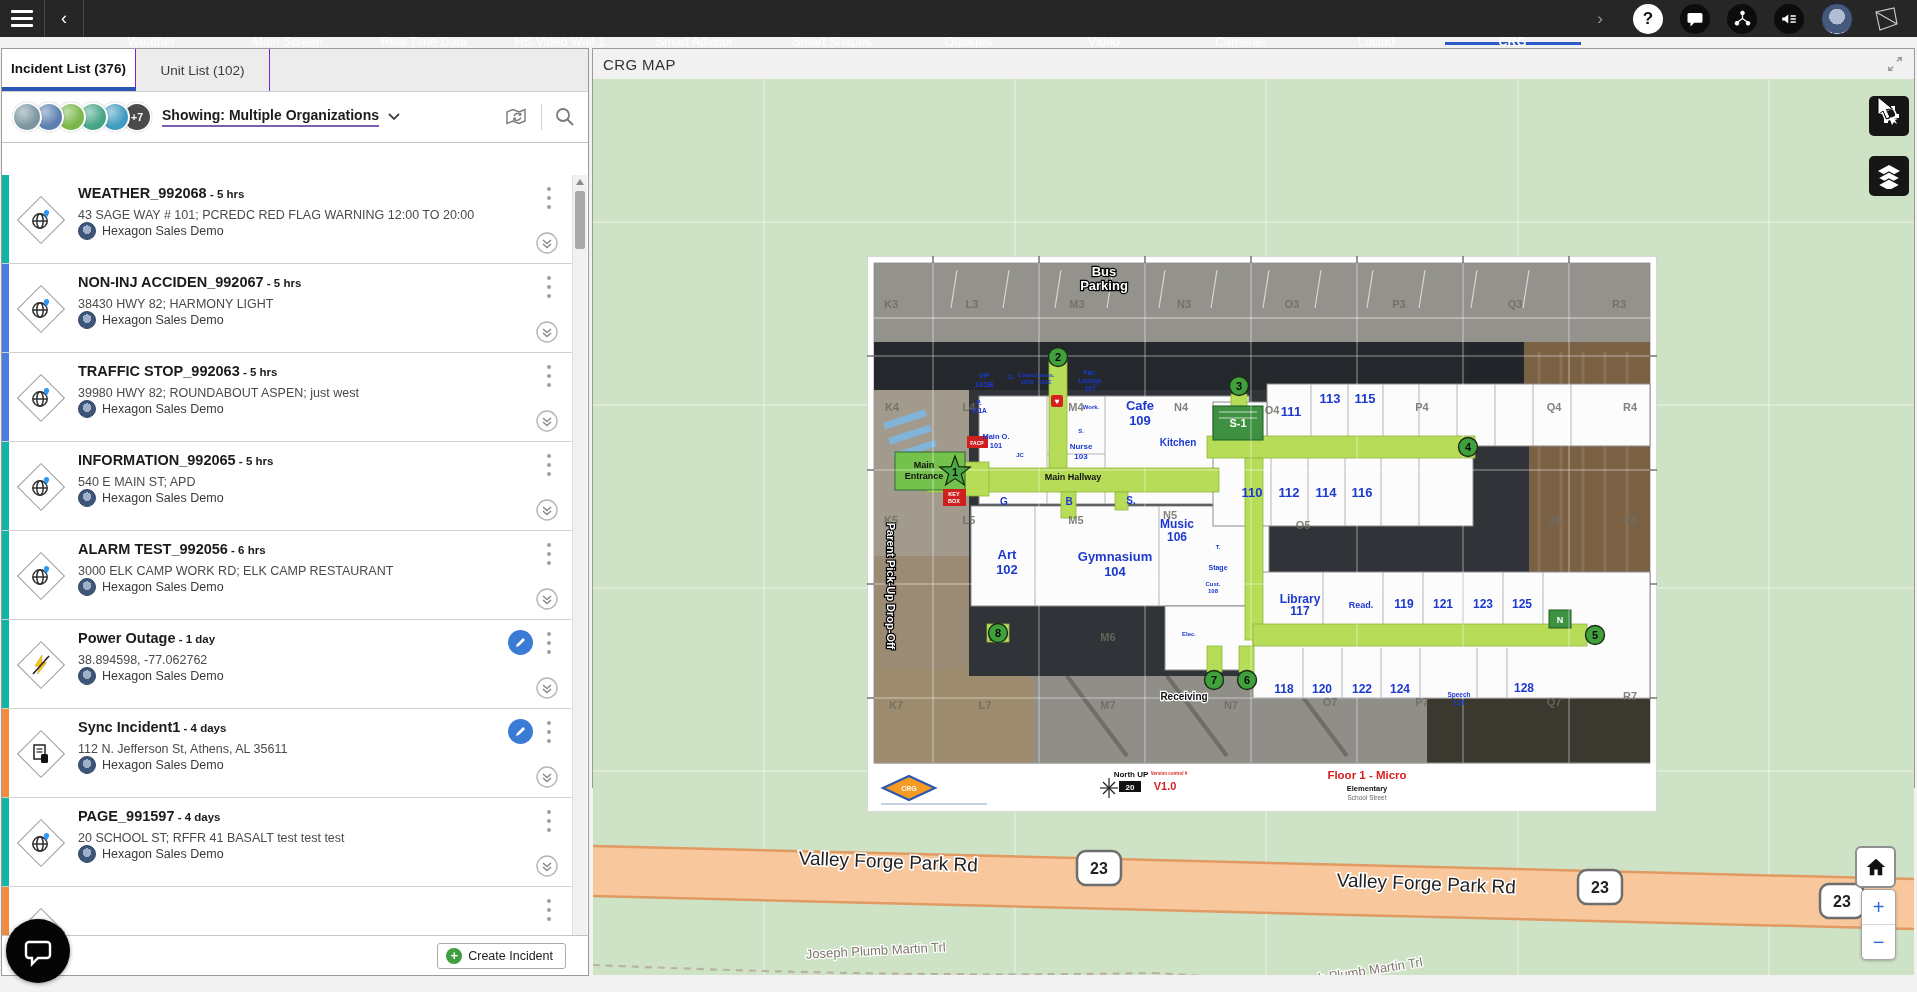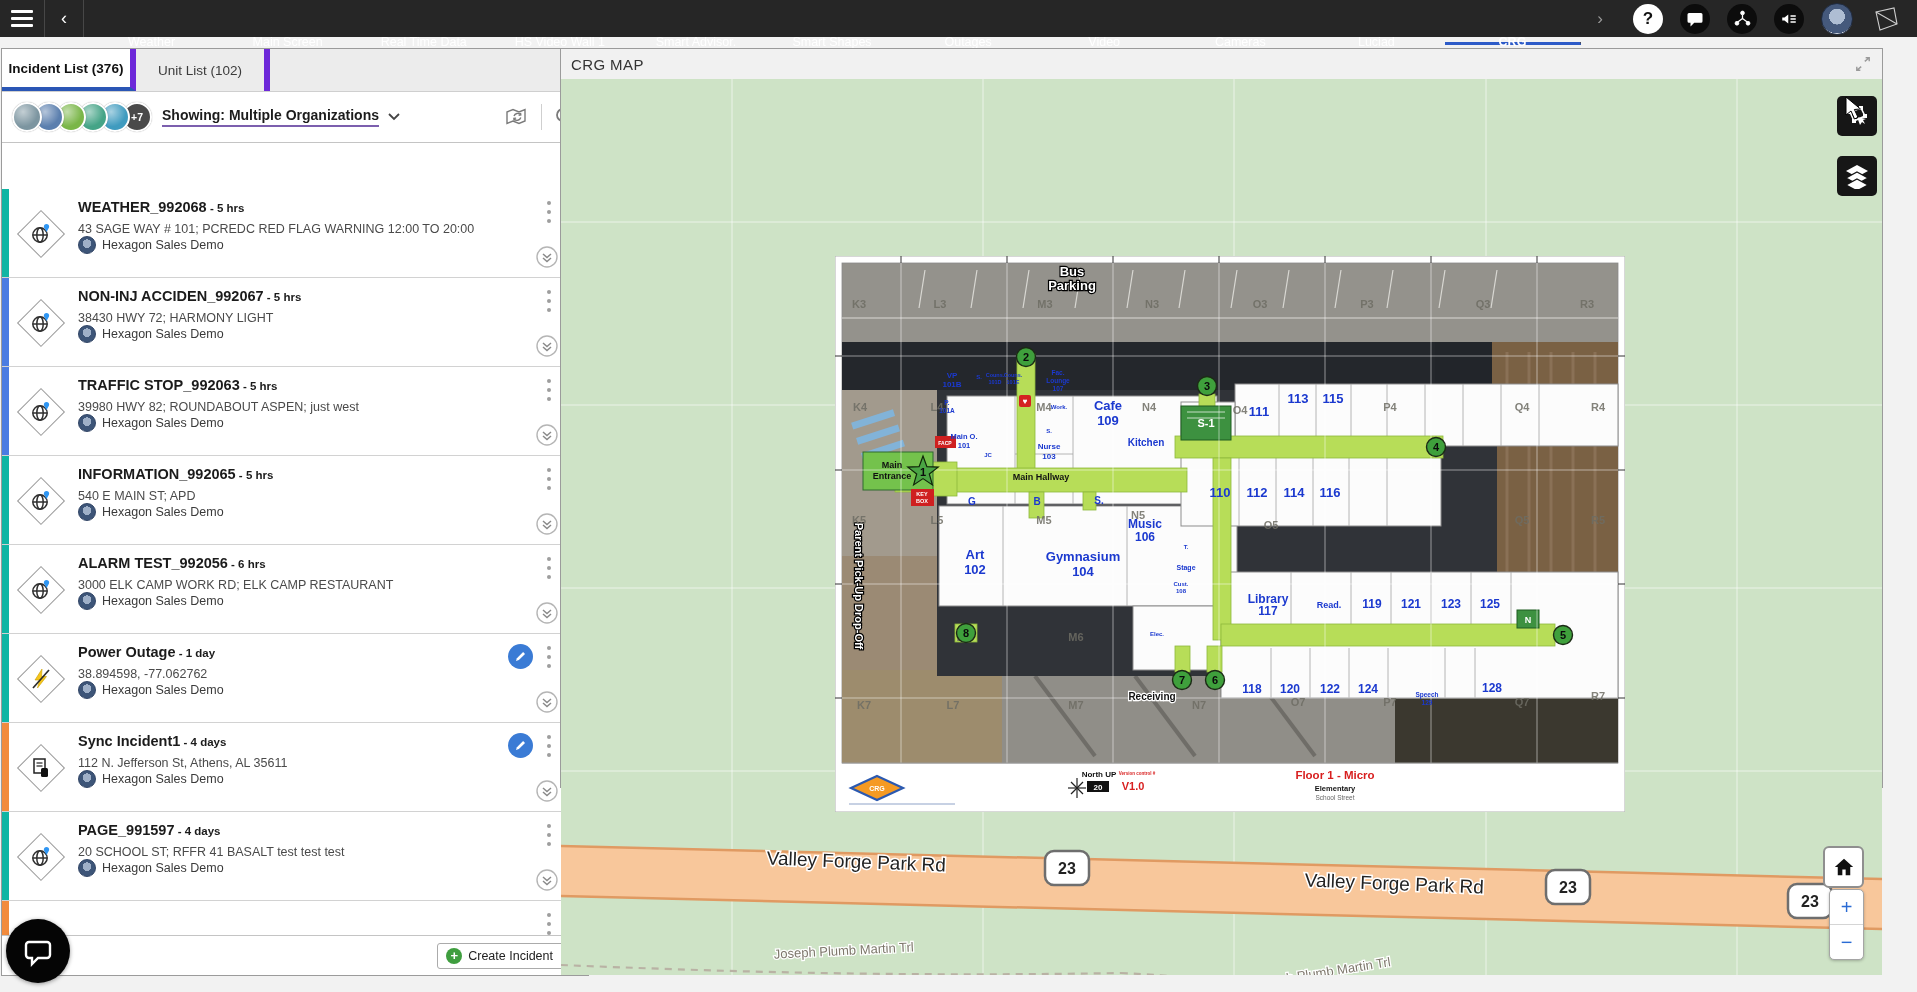--- a/index.html
+++ b/index.html
@@ -13,39 +13,39 @@
   .nav-tab{flex:1;display:flex;align-items:center;justify-content:center;color:#fff;font-size:12.5px;border-right:1px solid #474747;white-space:nowrap;cursor:pointer;margin-top:42px;}
   .nav-tab.active{background:#000;border-bottom:3px solid #2d5bc8;font-weight:bold;}
   .nav-next{width:38px;display:flex;align-items:center;justify-content:center;color:#9a9a9a;font-size:17px;}
   .nav-icons{display:flex;align-items:center;gap:17px;padding-left:14px;}
   .nav-circle{width:30px;height:30px;border-radius:50%;background:#0c0c0c;display:flex;align-items:center;justify-content:center;cursor:pointer;}
   .nav-circle.light{background:#fff;color:#111;font-weight:bold;font-size:17px;}
   .nav-seal{width:30px;height:30px;border-radius:50%;background:radial-gradient(circle at 50% 42%,#aebdd3 0 34%,#45597c 35% 72%,#d9dee8 73% 100%);border:1px solid #202c42;cursor:pointer;}
   
   .panel{position:absolute;background:#fff;border:1px solid #9b9b9b;box-sizing:border-box;}
   .left-panel{left:1px;top:48px;width:588px;height:928px;}
-  .map-panel{left:560px;top:48px;width:1323px;height:740px;}
+  .map-panel{left:592px;top:48px;width:1323px;height:740px;}
   .panel-header{height:30px;background:#f1f1f1;border-bottom:1px solid #d8d8d8;display:flex;align-items:center;justify-content:space-between;padding:0 10px;}
   .panel-title{font-size:15px;color:#333;letter-spacing:.4px;}
   
   .tabs-row{height:42px;background:#ececec;display:flex;border-bottom:1px solid #cfcfcf;}
-  .ts-tab{width:134px;display:flex;align-items:center;justify-content:center;font-size:13.5px;color:#3b3b3b;cursor:pointer;border-right:6px solid #6d28d9;box-sizing:border-box;}
+  .ts-tab{width:134px;display:flex;align-items:center;justify-content:center;font-size:13.5px;color:#3b3b3b;cursor:pointer;border-right:1px solid #6d28d9;box-sizing:border-box;}
   .ts-tab.active{background:#fff;border-bottom:4px solid #2a56b5;color:#111;font-weight:bold;}
   
   .filter-row{height:50px;display:flex;align-items:center;border-bottom:1px solid #c4c4c4;padding:0 10px;position:relative;}
   .avatars{display:flex;align-items:center;margin-right:10px;}
   .avatar{width:26px;height:26px;border-radius:50%;border:2px solid #fff;margin-left:-8px;position:relative;box-shadow:0 0 1px rgba(0,0,0,.4);}
   .avatar:first-child{margin-left:0;}
   .avatar.badge{background:#4a4a4a;color:#fff;font-size:10.5px;font-weight:bold;display:flex;align-items:center;justify-content:center;}
   .showing{font-size:14px;font-weight:bold;color:#1c1c1c;border-bottom:2px solid #7c5fae;padding-bottom:2px;cursor:pointer;}
   .chev-down{margin-left:8px;color:#444;font-size:12px;}
   .filter-icons{position:absolute;right:12px;top:0;height:100%;display:flex;align-items:center;gap:12px;}
   .v-div{width:1px;height:26px;background:#cfcfcf;}
   
-  .inc-list{position:absolute;left:0;top:140px;width:573px;height:762px;overflow:hidden;}
+  .inc-list{position:absolute;left:0;top:126px;width:573px;height:762px;overflow:hidden;}
   .inc-row{position:relative;height:89px;border-bottom:1px solid #d2d2d2;box-sizing:border-box;background:#fff;}
   .inc-accent{position:absolute;left:0;top:0;width:7px;height:100%;}
   .inc-icon{position:absolute;left:14px;top:20px;width:50px;height:50px;}
   .diamond{position:absolute;left:8px;top:8px;width:34px;height:34px;background:#fff;border:1.5px solid #9a9a9a;transform:rotate(45deg);box-sizing:border-box;}
   .glyph{position:absolute;left:13px;top:13px;width:24px;height:24px;}
   .inc-body{position:absolute;left:76px;top:9px;width:420px;}
   .inc-title{font-size:14.5px;font-weight:bold;color:#1b1b1b;}
   .inc-age{font-size:11.5px;font-weight:bold;color:#1b1b1b;}
   .inc-addr{font-size:12.5px;color:#4a4a4a;margin-top:6px;white-space:nowrap;overflow:hidden;}
   .inc-org{display:flex;align-items:center;gap:6px;}
@@ -237,21 +237,21 @@
         </g>
         <circle cx="17.5" cy="4.5" r="2.6" fill="#2f96f3"></circle>
         <path d="M17.5 10l-2-3.6h4z" fill="#2f96f3"></path>
       </svg>
 
     </div>
     <div class="inc-body">
       <div class="inc-title-line">
         <span class="inc-title">NON-INJ ACCIDEN_992067</span><span class="inc-age"> - 5 hrs</span>
       </div>
-      <div class="inc-addr">38430 HWY 72; HARMONY LIGHT</div>
+      <div class="inc-addr">38430 HWY 82; HARMONY LIGHT</div>
       <div class="inc-org">
         <span class="org-seal"></span>
         <span class="org-name">Hexagon Sales Demo</span>
       </div>
     </div>
 
     <div class="inc-dots">
           <i></i>
           <i></i>
           <i></i>

